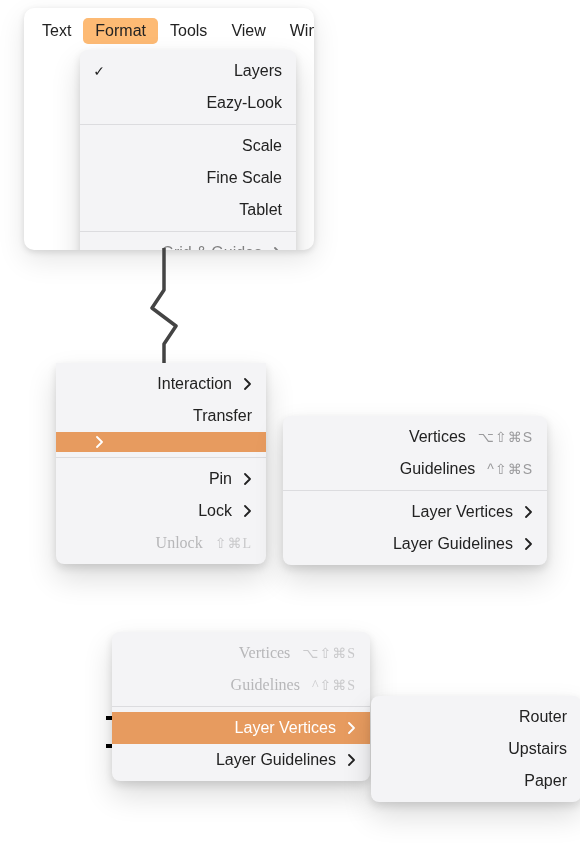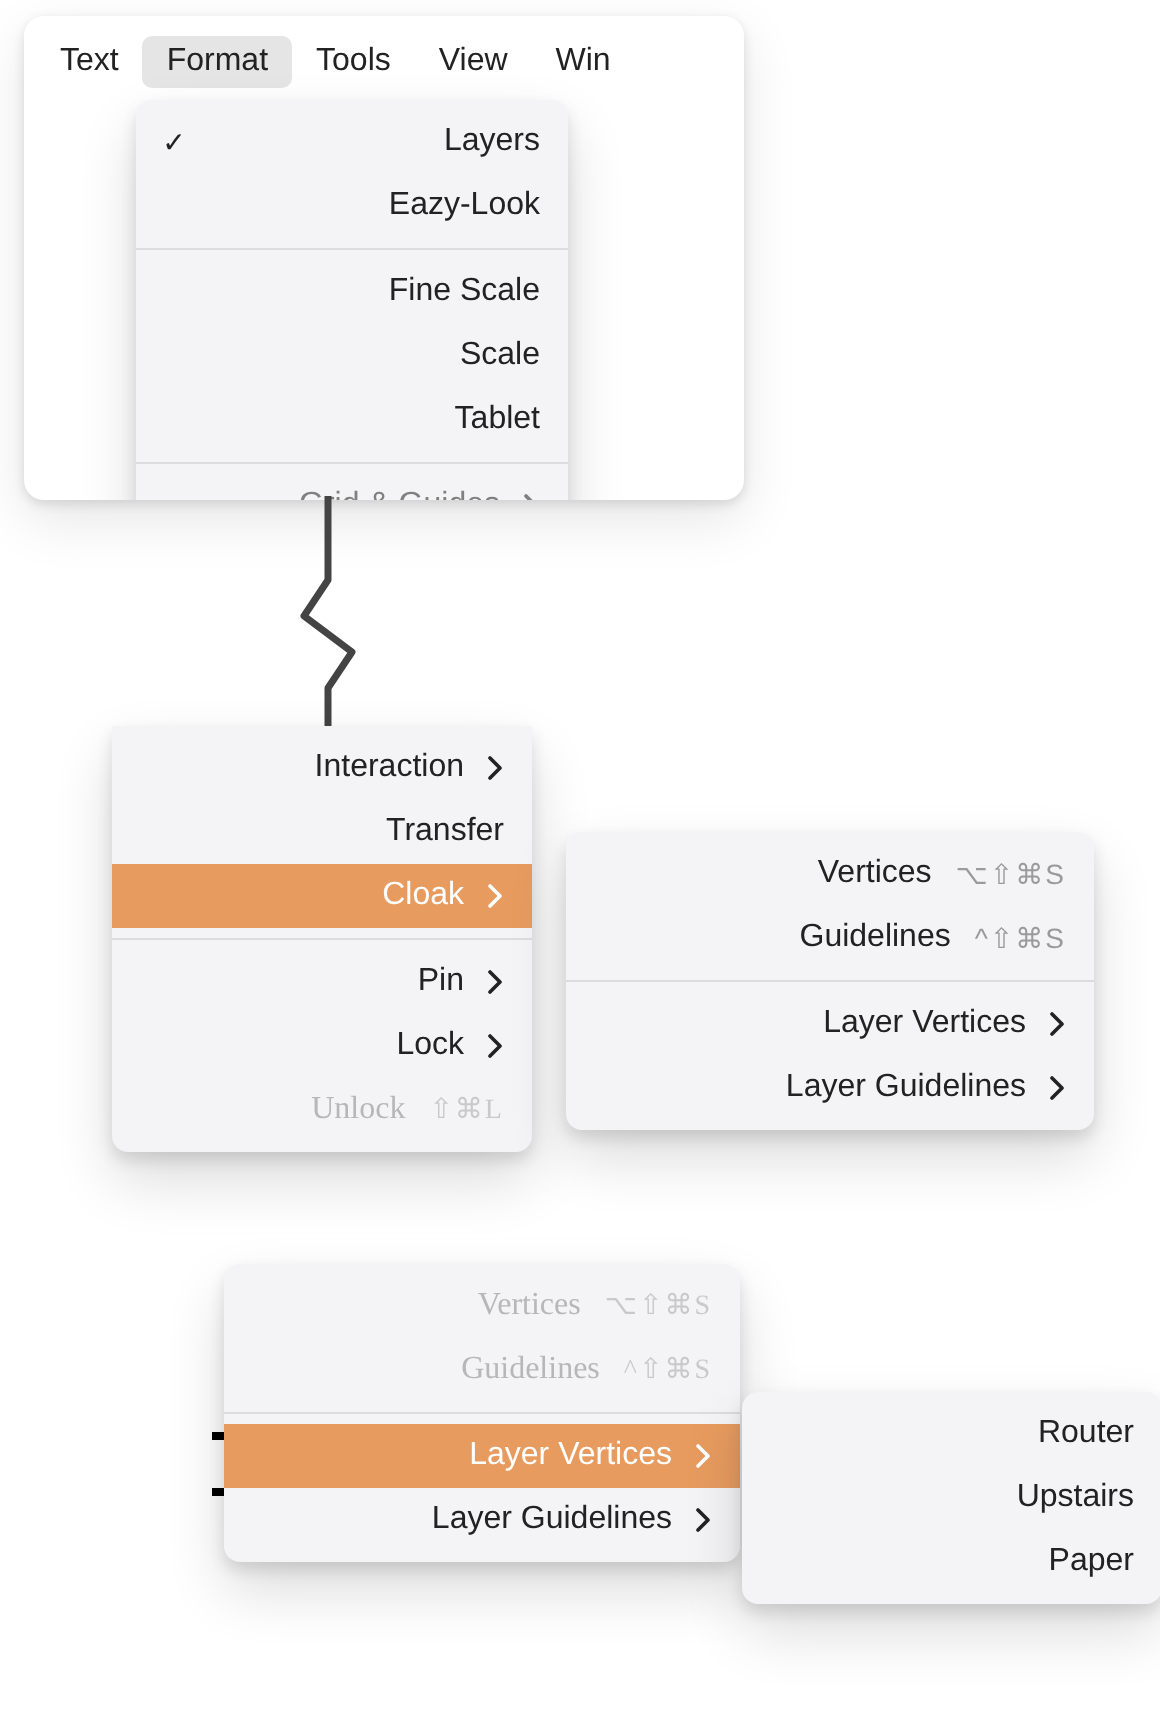--- a/index.html
+++ b/index.html
@@ -24,21 +24,21 @@
     gap: 0;
     padding: 10px 6px 6px 6px;
     font-size: 16px;
   }
   .menubar-item {
     padding: 4px 12px;
     border-radius: 5px;
     cursor: default;
   }
   .menubar-item.active {
-    background: #e5e5e5;
+    background: #fdba74;
   }
   .dropdown {
     position: absolute;
     background: #f4f4f6;
     border-radius: 8px;
     box-shadow: 0 4px 8px rgba(0,0,0,0.12), 0 14px 30px rgba(0,0,0,0.14);
     padding: 5px 0;
     min-width: 210px;
   }
   .menu-row {
@@ -96,46 +96,46 @@
     position: absolute;
     left: 144px;
     top: 248px;
     width: 40px;
     height: 120px;
   }
 </style>
 </head>
 <body>
 
-<div class="panel" style="left:12px; top:8px; width:360px; height:242px; overflow:hidden;">
+<div class="panel" style="left:24px; top:8px; width:290px; height:242px; overflow:hidden;">
   <div class="menubar">
     <div class="menubar-item">Text</div>
     <div class="menubar-item active">Format</div>
     <div class="menubar-item">Tools</div>
     <div class="menubar-item">View</div>
     <div class="menubar-item">Win</div>
   </div>
 
   <div class="dropdown" style="left:56px; top:42px; width:216px;">
     <div class="menu-row">
       <span class="check">✓</span>
       <span class="label">Layers</span>
     </div>
     <div class="menu-row">
       <span class="check"></span>
       <span class="label">Eazy-Look</span>
     </div>
     <div class="sep"></div>
     <div class="menu-row">
       <span class="check"></span>
+      <span class="label">Scale</span>
+    </div>
+    <div class="menu-row">
+      <span class="check"></span>
       <span class="label">Fine Scale</span>
-    </div>
-    <div class="menu-row">
-      <span class="check"></span>
-      <span class="label">Scale</span>
     </div>
     <div class="menu-row">
       <span class="check"></span>
       <span class="label">Tablet</span>
     </div>
     <div class="sep"></div>
     <div class="menu-row" style="opacity:.55;">
       <span class="check"></span>
       <span class="label">Grid &amp; Guides</span>
       <span class="arrow chev">
@@ -160,21 +160,20 @@
           <path d="M1 1 L6 6 L1 11" stroke="#222" stroke-width="1.8" fill="none" stroke-linecap="round" stroke-linejoin="round"></path>
         </svg>
     </span>
   </div>
   <div class="menu-row">
     <span class="check"></span>
     <span class="label">Transfer</span>
   </div>
   <div class="menu-row highlight">
     <span class="check"></span>
-    <span class="label">Cloak</span>
     <span class="arrow chev">
       <svg width="8" height="12">
           <path d="M1 1 L6 6 L1 11" stroke="#fff" stroke-width="1.8" fill="none" stroke-linecap="round" stroke-linejoin="round"></path>
         </svg>
     </span>
   </div>
   <div class="sep"></div>
   <div class="menu-row">
     <span class="check"></span>
     <span class="label">Pin</span>

